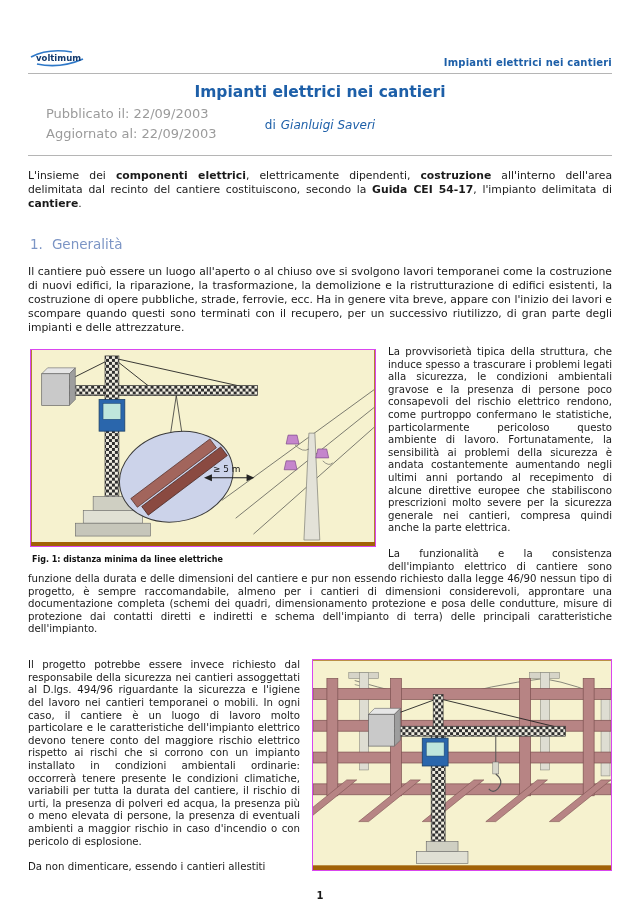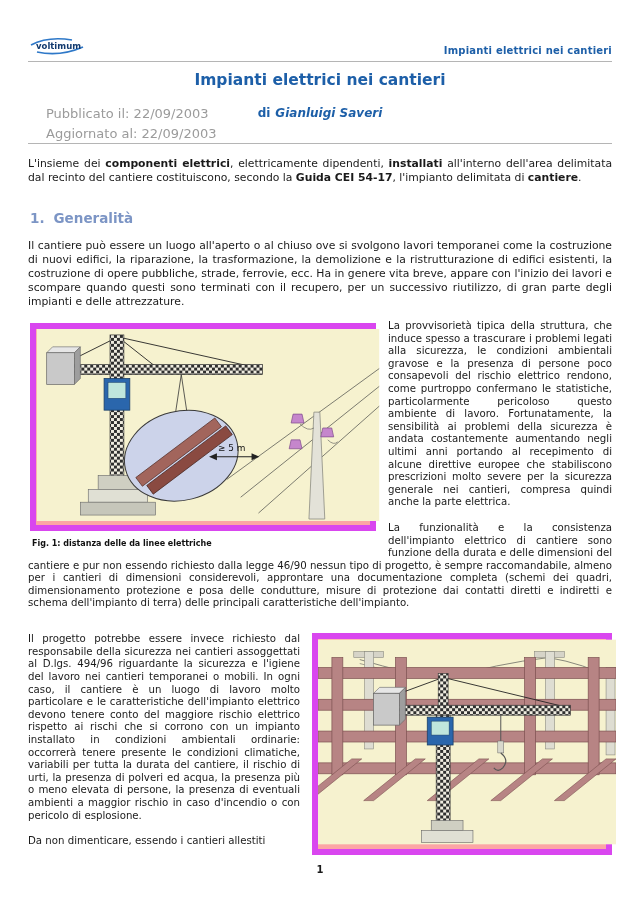--- a/index.html
+++ b/index.html
@@ -1,39 +1,39 @@
 <!DOCTYPE html>
 <html><head>
 <meta charset="utf-8">
 <title>Impianti elettrici nei cantieri</title>
 <style>
   html,body{margin:0;padding:0;background:#ffffff;}
   body{width:640px;font-family:"DejaVu Sans",sans-serif;color:#1a1a1a;}
   .page{position:relative;width:640px;height:906px;background:#fff;overflow:hidden;}
 
-  .header-row{display:flex;justify-content:space-between;align-items:flex-end;padding:36px 28px 5px 28px;}
+  .header-row{display:flex;justify-content:space-between;align-items:flex-end;padding:48px 28px 5px 28px;}
   .logo svg{display:block;}
   .running-title{color:#1d5fa8;font-size:10px;font-weight:bold;letter-spacing:.2px;}
   .rule{border:0;border-top:1px solid #b5b5b5;margin:0 28px;height:0;}
 
   .doc-title{text-align:center;color:#1d5fa8;font-size:15.5px;font-weight:bold;margin-top:9px;}
-  .byline{text-align:center;color:#1d5fa8;font-size:12px;font-weight:bold;margin-top:17px;}
+  .byline{text-align:center;color:#1d5fa8;font-size:12px;font-weight:normal;margin-top:17px;}
   .byline .prefix{margin-right:5px;}
   .meta{position:absolute;left:46px;top:104px;font-size:13px;color:#9b9b9b;line-height:1.55;}
   .rule2{margin-top:23px;}
 
   .body-text{font-size:10.8px;line-height:14px;text-align:justify;}
   .intro{margin:13px 28px 0 28px;}
-  .section-heading{margin:25px 28px 0 30px;color:#7c95c5;font-size:13.5px;font-weight:bold;}
+  .section-heading{margin:25px 28px 0 30px;color:#7c95c5;font-size:13.5px;font-weight:normal;}
   .section-heading .num{margin-right:9px;}
   .p-std{margin:13px 28px 11px 28px;}
 
   .block{margin:11px 28px 0 28px;}
   .block::after{content:"";display:block;clear:both;}
-  .figwrap{background:#fca5a5;border:6px solid #d946ef;text-decoration:underline;}
+  .figwrap{background:#a16207;border:1px solid #d946ef;text-decoration:underline;}
   .fig1wrap{float:left;width:346px;margin:3px 12px 0 2px;}
   .fig2wrap{float:right;width:300px;margin:0 0 2px 12px;}
   .fig-caption{font-size:8px;font-weight:bold;color:#111;margin:8px 0 6px 2px;line-height:1.3;}
   .col-text{font-size:10.2px;line-height:12.6px;text-align:justify;}
   .col-text + .col-text{margin-top:13px;}
   .block2{margin-top:13px;}
 
   .page-number{text-align:center;font-size:10px;font-weight:bold;margin-top:6px;}
   svg text{font-family:"DejaVu Sans",sans-serif;}
 </style>
@@ -57,21 +57,21 @@
   <div class="doc-title">Impianti elettrici nei cantieri</div>
   <div class="byline">
     <span class="prefix">di</span><i>Gianluigi Saveri</i>
   </div>
   <div class="meta">
     <div>Pubblicato il: 22/09/2003</div>
     <div>Aggiornato al: 22/09/2003</div>
   </div>
   <hr class="rule rule2">
 
-  <p class="body-text intro"><span>L'insieme dei </span><b>componenti elettrici</b><span>, elettricamente dipendenti, </span><b>installati</b><span> all'interno dell'area delimitata dal recinto del cantiere costituiscono, secondo la </span><b>Guida CEI 54-17</b><span>, l'impianto delimitata di </span><b>cantiere</b><span>.</span></p>
+  <p class="body-text intro"><span>L'insieme dei </span><b>componenti elettrici</b><span>, elettricamente dipendenti, </span><b>costruzione</b><span> all'interno dell'area delimitata dal recinto del cantiere costituiscono, secondo la </span><b>Guida CEI 54-17</b><span>, l'impianto delimitata di </span><b>cantiere</b><span>.</span></p>
 
   <div class="section-heading">
     <span class="num">1.</span><span>Generalità</span>
   </div>
 
   <p class="body-text p-std">Il cantiere può essere un luogo all'aperto o al chiuso ove si svolgono lavori temporanei come la costruzione di nuovi edifici, la riparazione, la trasformazione, la demolizione e la ristrutturazione di edifici esistenti, la costruzione di opere pubbliche, strade, ferrovie, ecc. Ha in genere vita breve, appare con l'inizio dei lavori e scompare quando questi sono terminati con il recupero, per un successivo riutilizzo, di gran parte degli impianti e delle attrezzature.</p>
 
   <div class="block">
     <div class="fig1wrap">
       <div class="figwrap">
@@ -135,21 +135,21 @@
           </g>
 
           <g>
             <line x1="178" y1="129" x2="221" y2="129" stroke="#222" stroke-width="1.1"></line>
             <polygon points="174,129 182,125.5 182,132.5" fill="#222"></polygon>
             <polygon points="225,129 217,125.5 217,132.5" fill="#222"></polygon>
             <text x="183" y="123" font-size="9" fill="#111">≥ 5 m</text>
           </g>
         </svg>
       </div>
-      <div class="fig-caption">Fig. 1: distanza delle da linee elettriche</div>
+      <div class="fig-caption">Fig. 1: distanza minima da linee elettriche</div>
     </div>
     <p class="col-text">La provvisorietà tipica della struttura, che induce spesso a trascurare i problemi legati alla sicurezza, le condizioni ambientali gravose e la presenza di persone poco consapevoli del rischio elettrico rendono, come purtroppo confermano le statistiche, particolarmente pericoloso questo ambiente di lavoro. Fortunatamente, la sensibilità ai problemi della sicurezza è andata costantemente aumentando negli ultimi anni portando al recepimento di alcune direttive europee che stabiliscono prescrizioni molto severe per la sicurezza generale nei cantieri, compresa quindi anche la parte elettrica.</p>
     <p class="col-text">La funzionalità e la consistenza dell'impianto elettrico di cantiere sono funzione della durata e delle dimensioni del cantiere e pur non essendo richiesto dalla legge 46/90 nessun tipo di progetto, è sempre raccomandabile, almeno per i cantieri di dimensioni considerevoli, approntare una documentazione completa (schemi dei quadri, dimensionamento protezione e posa delle condutture, misure di protezione dai contatti diretti e indiretti e schema dell'impianto di terra) delle principali caratteristiche dell'impianto.</p>
   </div>
 
   <div class="block block2">
     <div class="fig2wrap">
       <div class="figwrap">
         <svg width="298" height="206" viewBox="0 0 300 206">
           <defs>

